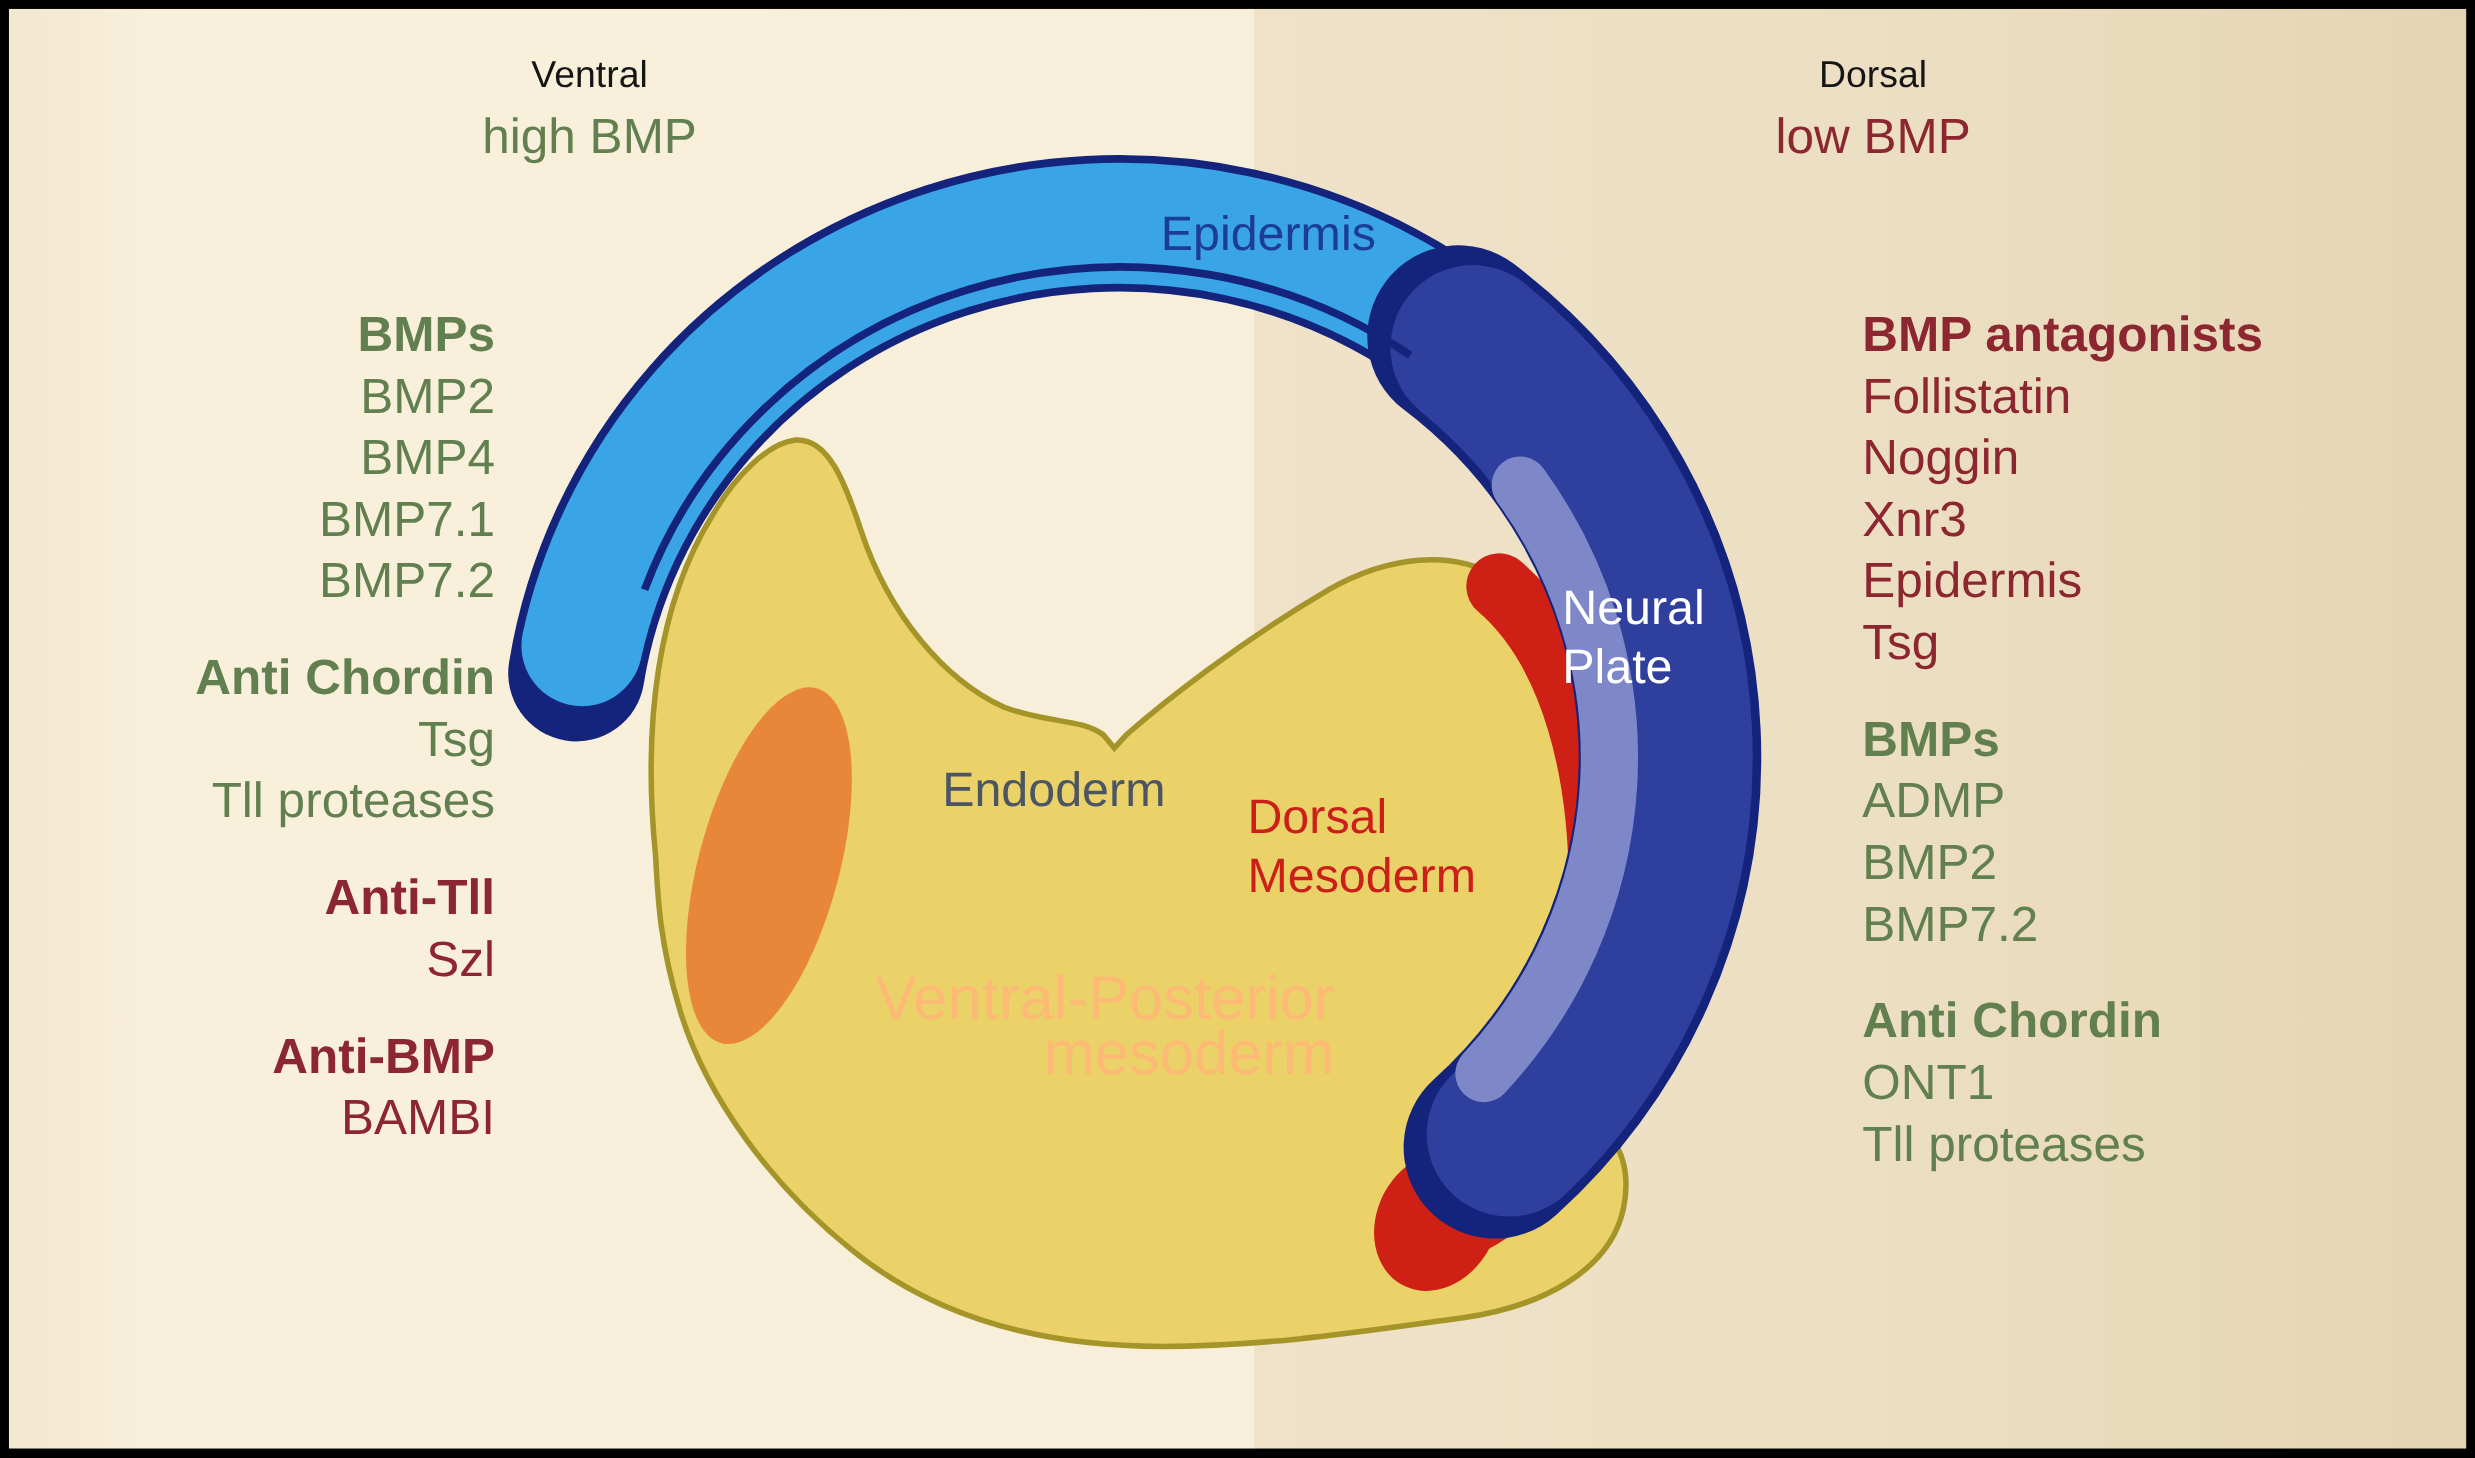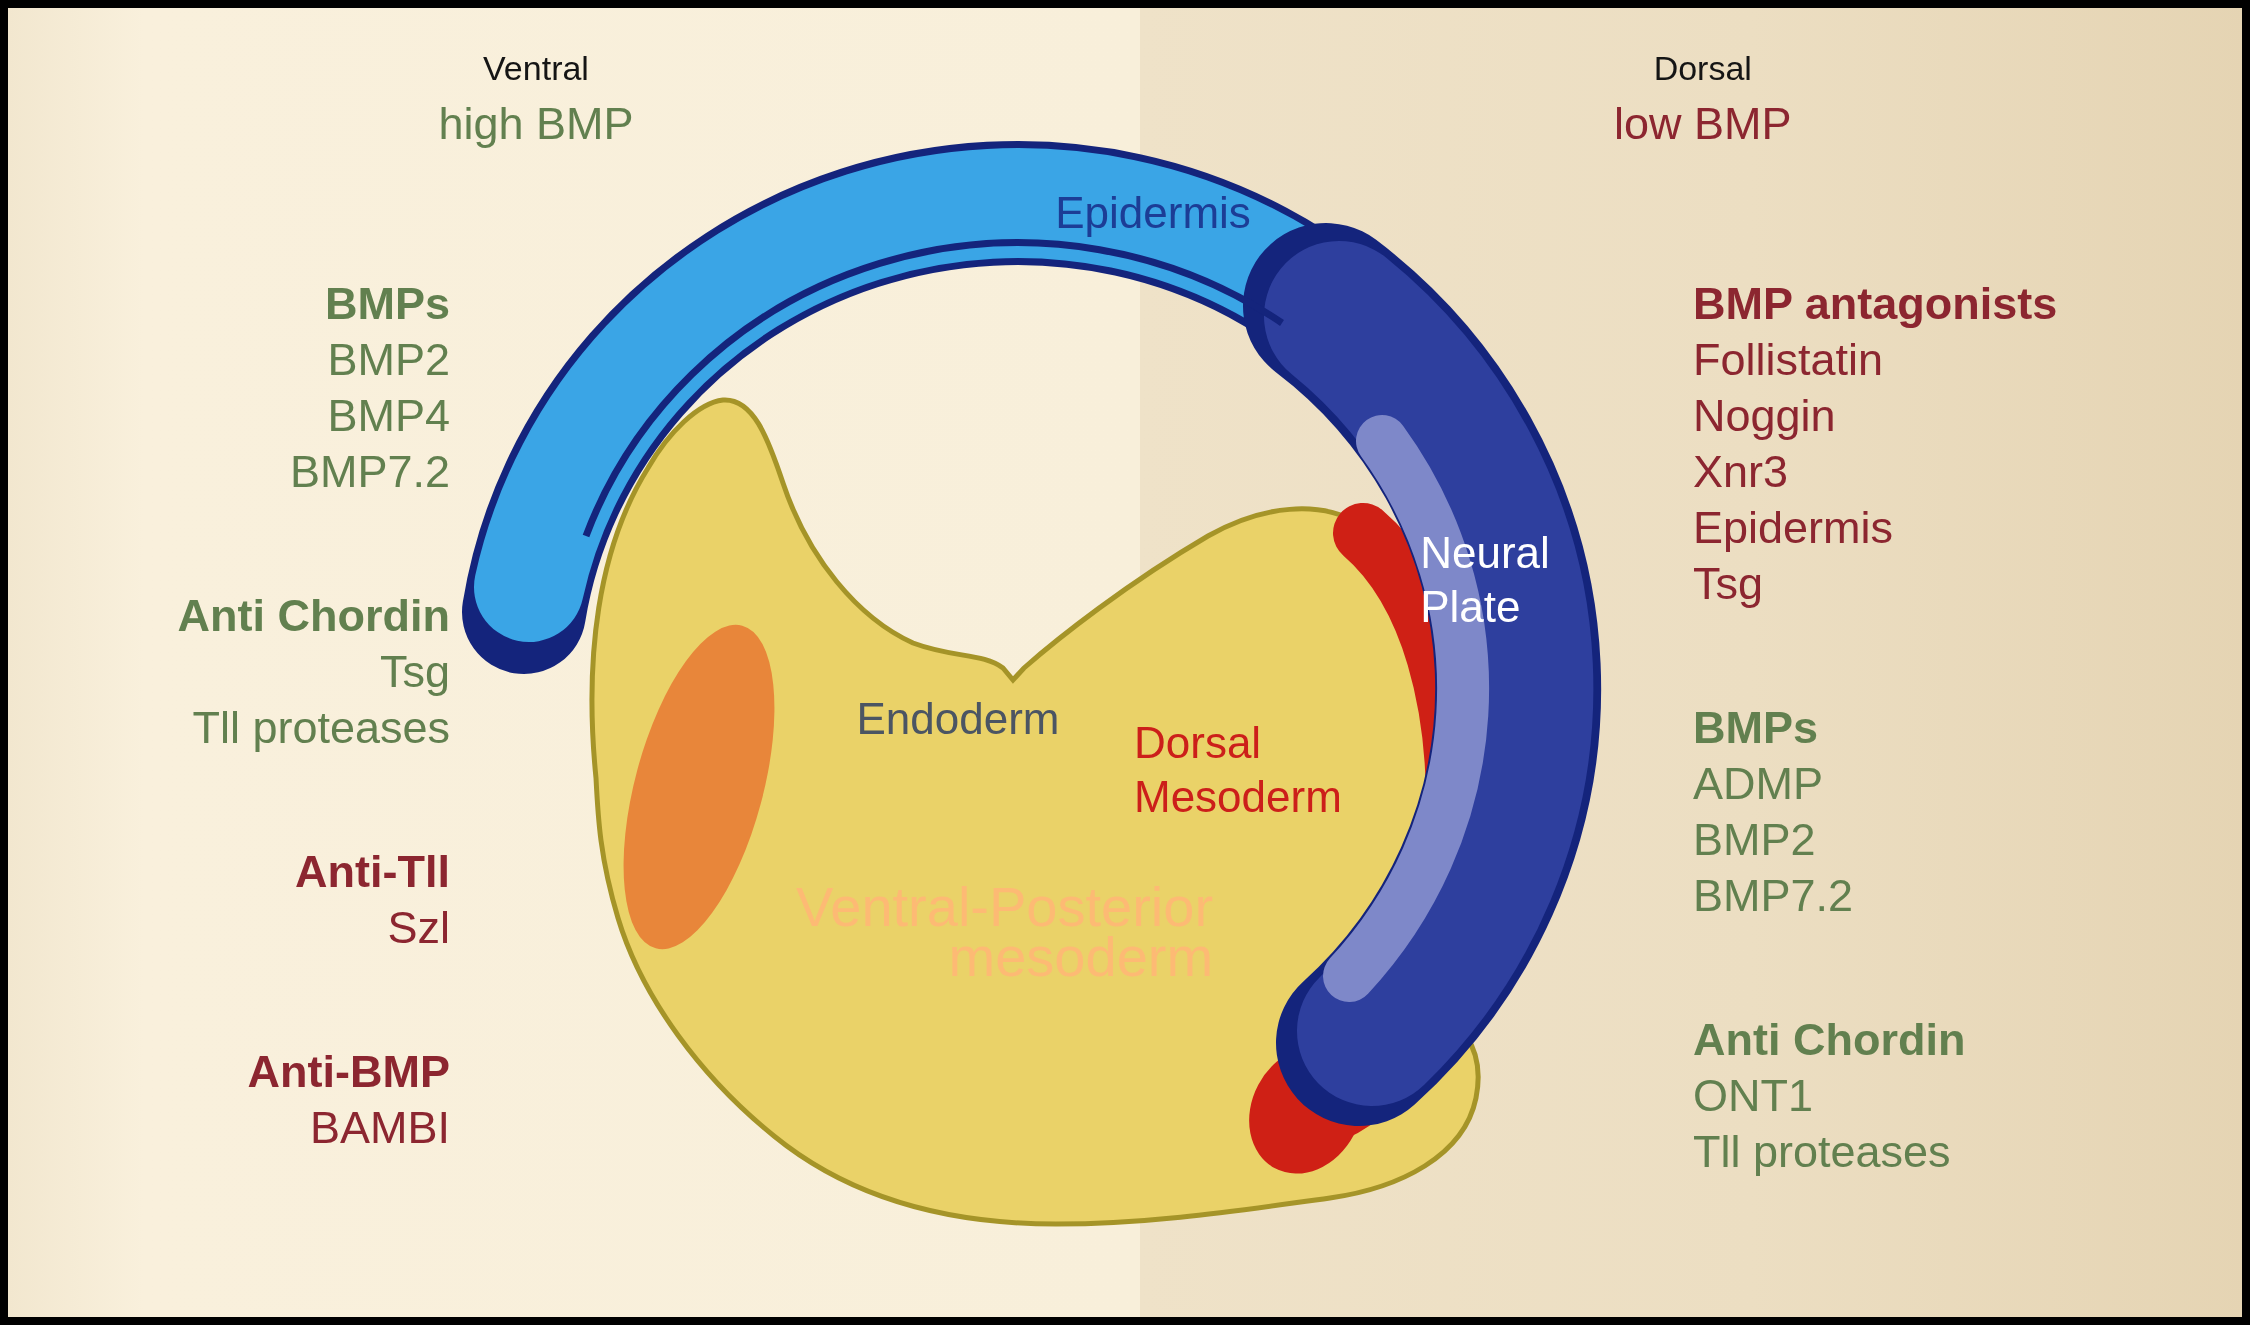--- a/index.html
+++ b/index.html
@@ -15,21 +15,21 @@
 
   .title-block{position:absolute;top:30px;}
   .tb-left{left:328px;width:400px;text-align:center;}
   .tb-right{left:1606px;text-align:left;}
   .fig-title{font-size:34px;font-weight:normal;color:#151515;line-height:60px;text-align:center;}
   .fig-subtitle{font-size:45px;line-height:52px;}
 
   .col{position:absolute;font-size:45px;line-height:56px;}
   .col-left{top:268px;right:1792px;text-align:right;}
   .col-right{top:268px;left:1685px;text-align:left;}
-  .group + .group{margin-top:88px;}
+  .group + .group{margin-top:32px;}
   .heading{font-weight:bold;}
   .green{color:#62804f;}
   .maroon{color:#8c2630;}
 
   .dlabel{position:absolute;white-space:pre-line;}
   .lbl-epidermis{left:1145px;top:180px;transform:translateX(-50%);color:#1c3d96;font-size:44px;}
   .lbl-neural{left:1477px;top:518px;transform:translateX(-50%);color:#ffffff;font-size:44px;line-height:54px;}
   .lbl-endoderm{left:918px;top:686px;transform:translateX(-50%);color:#4b5563;font-size:44px;margin-left:32px;}
   .lbl-dorsal-meso{left:1126px;top:708px;color:#cc1f1a;font-size:44px;line-height:54px;}
   .lbl-vp-meso{left:788px;top:874px;color:#fdba74;font-size:56px;line-height:50px;text-align:right;}
@@ -101,20 +101,21 @@
   <div class="title-block tb-right">
     <div class="fig-title">Dorsal</div>
     <div class="fig-subtitle maroon">low BMP</div>
   </div>
 
   <div class="col col-left">
     <div class="group green">
       <div class="heading">BMPs</div>
       <div class="item">BMP2</div>
       <div class="item">BMP4</div>
+      <div class="item">BMP7.1</div>
       <div class="item">BMP7.2</div>
     </div>
     <div class="group green">
       <div class="heading">Anti Chordin</div>
       <div class="item">Tsg</div>
       <div class="item">Tll proteases</div>
     </div>
     <div class="group maroon">
       <div class="heading">Anti-Tll</div>
       <div class="item">Szl</div>

